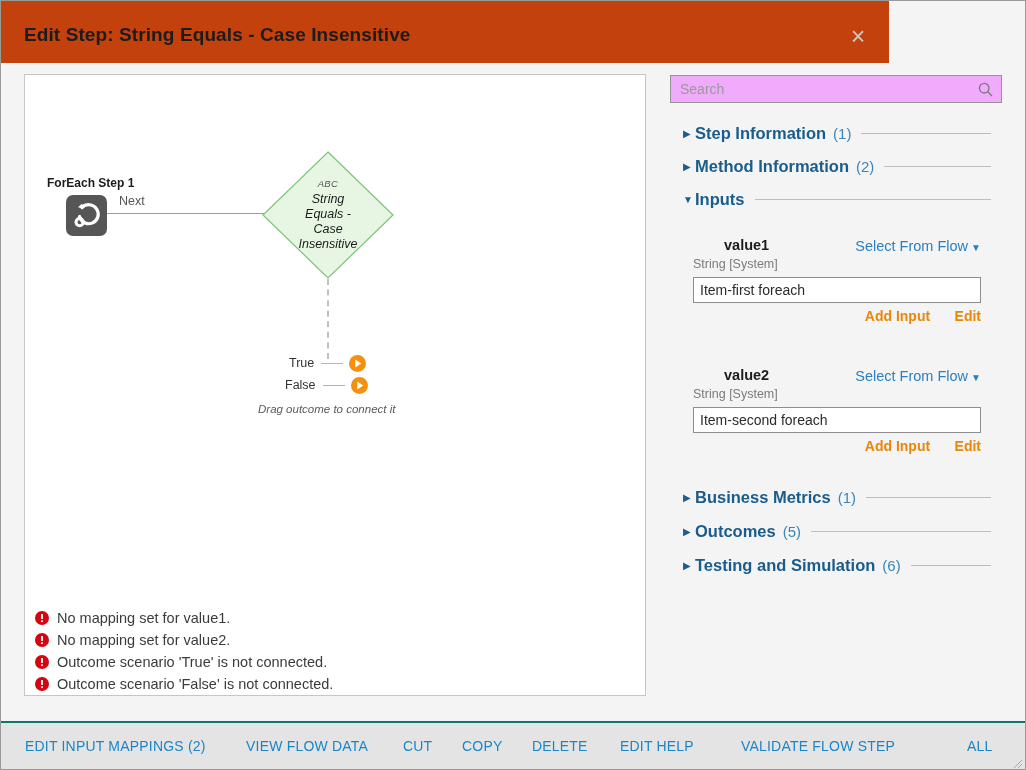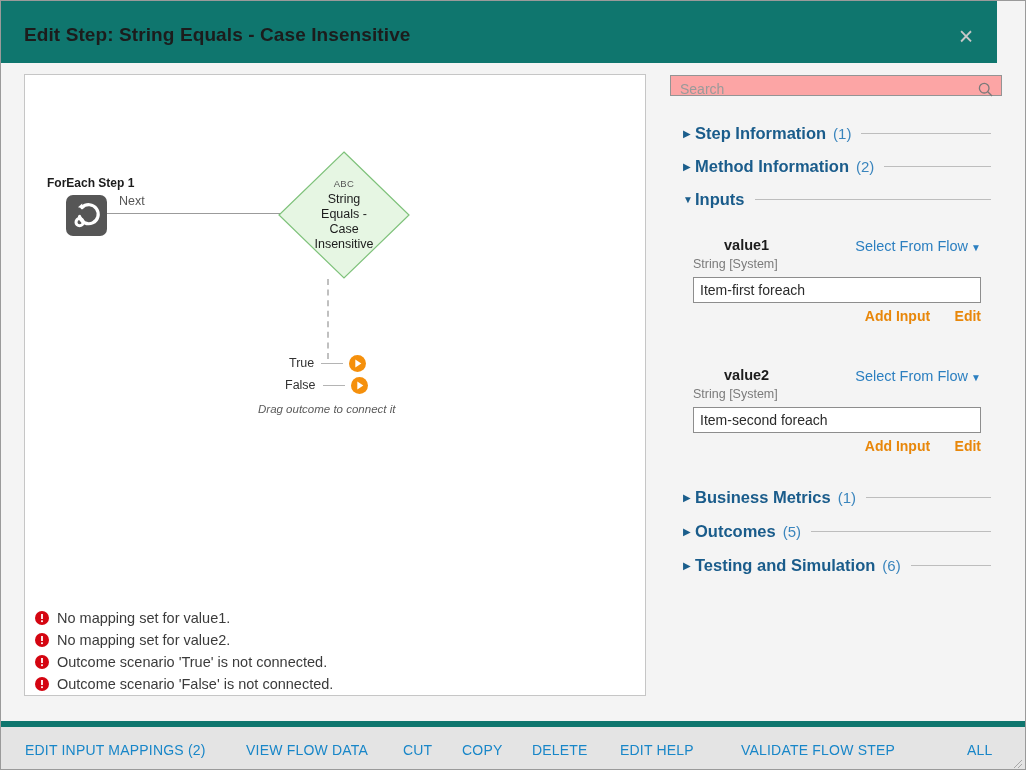--- a/index.html
+++ b/index.html
@@ -13,22 +13,22 @@
   #dialog {
     position: relative;
     width: 1026px; height: 770px;
     background: #f4f4f4;
     border: 1px solid #9a9a9a;
   }
 
   
   #titlebar {
     position: absolute; left: 0; top: 0;
-    width: 996px; height: 62px;
-    background: #0f766e;
+    width: 888px; height: 62px;
+    background: #c2410c;
   }
   #dialog-title {
     position: absolute; left: 23px; top: 23px;
     font-size: 19px; font-weight: bold; color: #1c1c1c;
     letter-spacing: .1px;
     white-space: nowrap;
   }
   #close-btn {
     position: absolute; right: 17px; top: 22px;
     width: 28px; height: 28px;
@@ -62,22 +62,22 @@
     position: absolute; left: 82px; top: 138px;
     width: 182px; height: 1px; background: #9b9b9b;
   }
   #next-label {
     position: absolute; left: 94px; top: 119px;
     font-size: 12.5px; color: #555555;
   }
 
   
   #diamond-wrap {
-    position: absolute; left: 253px; top: 76px;
-    width: 132px; height: 128px;
+    position: absolute; left: 237px; top: 76px;
+    width: 132px; height: 128px; font-style: italic;
   }
   #diamond-shape {
     position: absolute; left: 0; top: 0;
     width: 132px; height: 128px;
   }
   #diamond-text {
     position: absolute; left: 0; top: 0;
     width: 132px; height: 128px;
     display: flex; flex-direction: column;
     align-items: center; justify-content: center;
@@ -134,22 +134,22 @@
     white-space: nowrap;
   }
 
   
   #right-panel {
     position: absolute; left: 668px; top: 73px;
     width: 334px; height: 622px;
   }
   #search-box {
     position: absolute; left: 1px; top: 1px;
-    width: 332px; height: 21px;
-    background: #fca5a5; border: 1px solid #949494;
+    width: 332px; height: 28px;
+    background: #f0abfc; border: 1px solid #949494;
   }
   #search-input {
     position: absolute; left: 0; top: 0;
     width: 300px; height: 26px;
     border: 0; outline: 0; background: transparent;
     font-family: "Liberation Sans", sans-serif;
     font-size: 14px; color: #333333;
     padding: 0 9px;
   }
   #search-input::placeholder { color: #9a9a9a; opacity: 1; }
@@ -221,21 +221,21 @@
   }
   .param-actions span {
     font-size: 14px; font-weight: bold; color: #e8870a;
     margin-left: 20px; cursor: pointer;
   }
 
   
   #toolbar {
     position: absolute; left: 0; bottom: 0;
     width: 1024px; height: 48px;
-    background: #e4e4e4; border-top: 6px solid #0f766e; padding-left: 24px;
+    background: #e4e4e4; border-top: 2px solid #0f766e; padding-left: 24px;
   }
   .tb-item {
     position: absolute; top: 15px;
     font-size: 14px; color: #1886c8;
     letter-spacing: .2px; cursor: pointer;
     white-space: nowrap;
   }
   #tb-0 { left: 24px; }
   #tb-1 { left: 245px; }
   #tb-2 { left: 402px; }

